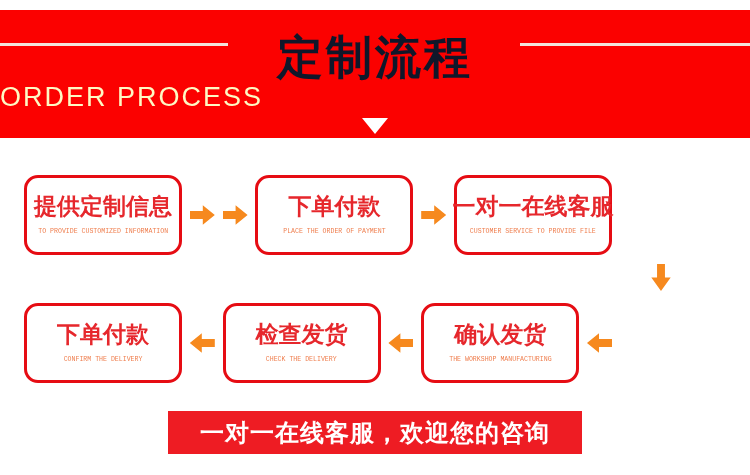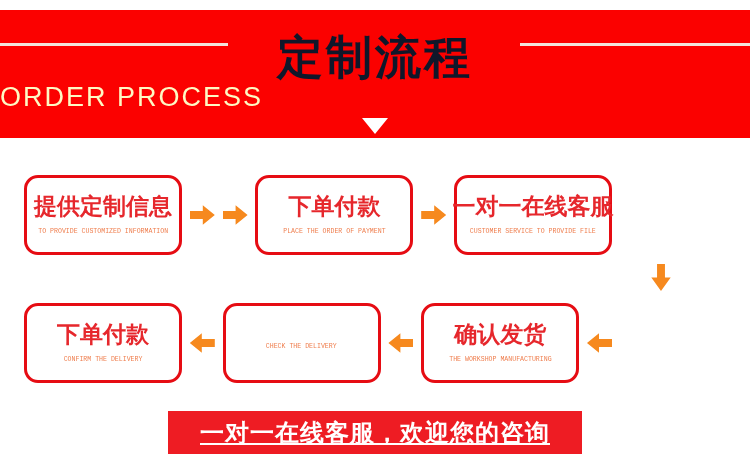--- a/index.html
+++ b/index.html
@@ -126,21 +126,20 @@
     display: flex;
     align-items: center;
     justify-content: center;
   }
   .footer-text {
     color: #ffffff;
     font-size: 24px;
     font-weight: 700;
     letter-spacing: 1px;
     white-space: nowrap;
-    text-decoration: underline;
   }
 </style>
 </head>
 <body>
 
 <div class="page">
 
   <div class="banner">
     <div class="banner-line left"></div>
     <div class="banner-line right"></div>
@@ -169,20 +168,21 @@
 
   <div class="arrow arrow-down"></div>
 
   <div class="flow-row row2">
     <div class="box">
       <div class="box-title">下单付款</div>
       <div class="box-sub">CONFIRM THE DELIVERY</div>
     </div>
     <div class="arrow arrow-left"></div>
     <div class="box">
+      <div class="box-title">检查发货</div>
       <div class="box-sub">CHECK THE DELIVERY</div>
     </div>
     <div class="arrow arrow-left"></div>
     <div class="box">
       <div class="box-title">确认发货</div>
       <div class="box-sub">THE WORKSHOP MANUFACTURING</div>
     </div>
     <div class="arrow arrow-left"></div>
   </div>
 

